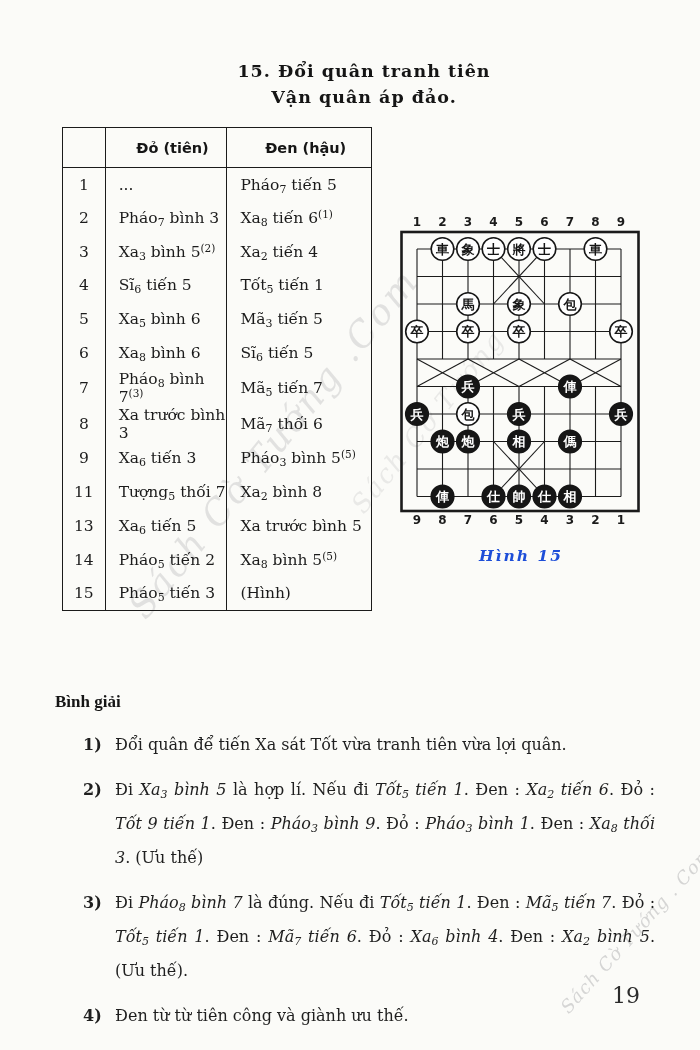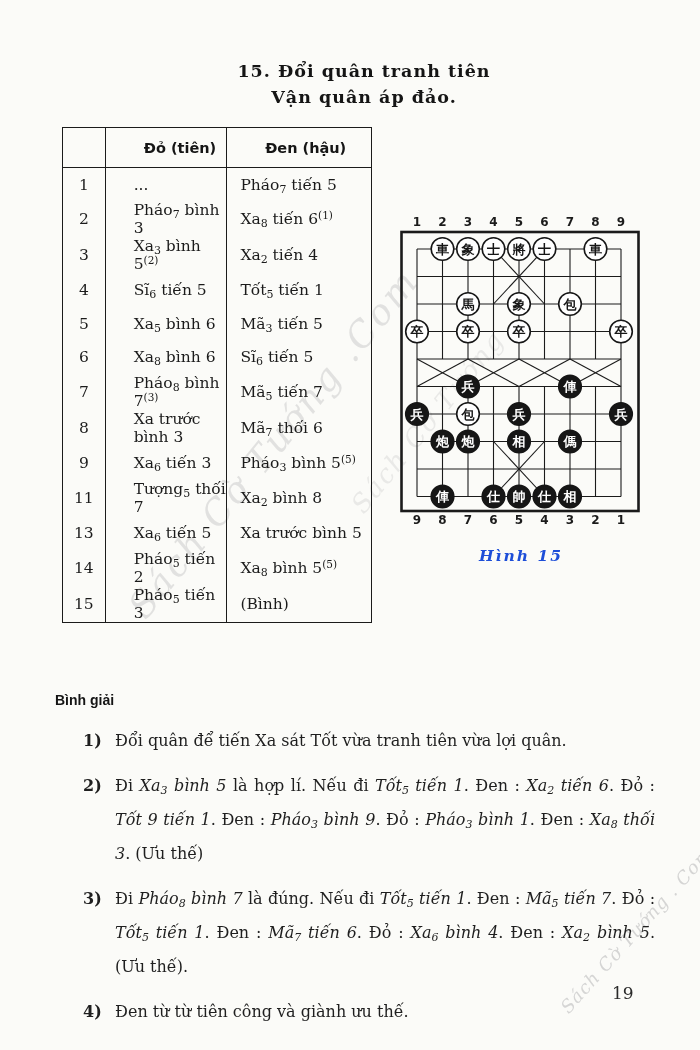--- a/index.html
+++ b/index.html
@@ -27,50 +27,50 @@
   }
   .moves-table th {
     font-family:"DejaVu Sans","Liberation Sans",sans-serif;
     font-weight:bold; font-size:14.5px;
     height:40px; text-align:center;
     border-bottom:1.6px solid #1b1b1b;
     color:#151515;
   }
   .moves-table td { height:33.7px; vertical-align:middle; }
   .moves-table .c-num { width:41px; text-align:center; }
-  .moves-table .c-red { width:117px; padding-left:28px; border-left:1.4px solid #1b1b1b; }
+  .moves-table .c-red { width:117px; padding-left:13px; border-left:1.4px solid #1b1b1b; }
   .moves-table .c-blk { width:139px; padding-left:13px; border-left:1.4px solid #1b1b1b; }
   sub { font-size:11px; line-height:0; vertical-align:-3px; }
   sup { font-size:10.5px; line-height:0; vertical-align:5px; }
   
   .board-wrap { position:absolute; left:395px; top:210px; width:252px; height:320px; }
   .board-caption {
     position:absolute; left:395px; top:546px; width:252px;
     text-align:center; font-style:italic; font-weight:bold;
     font-size:15.5px; letter-spacing:2px; color:#1d4ed8;
   }
   
   .commentary { position:absolute; left:55px; top:692px; width:600px; }
   .commentary-heading {
-    font-family:Liberation Sans, sans-serif;
-    font-weight:bold; font-size:14px; margin-bottom:16px; color:#151515;
+    font-family:Liberation Serif, serif;
+    font-weight:bold; font-size:17px; margin-bottom:16px; color:#151515;
   }
   .item {
     position:relative; padding-left:60px; margin-bottom:11px;
     font-size:16px; line-height:34px; text-align:justify; color:#1f1f1f;
   }
   .item .num {
     position:absolute; left:28px; top:0;
     font-weight:bold; font-style:normal;
   }
   .item em { }
   
   .page-number {
     position:absolute; left:612px; top:983px;
-    font-size:17px; color:#2a2a2a;
+    font-size:22px; color:#2a2a2a;
   }
   .watermark {
     position:absolute; font-style:italic;
     font-family:"DejaVu Serif",serif;
     color:#c9c9c9; pointer-events:none; white-space:nowrap;
   }
   .wm-mid  { left:120px; top:600px; font-size:36px; letter-spacing:3px;
              transform:rotate(-51deg); transform-origin:left top; opacity:.5; }
   .wm-board{ left:345px; top:500px; font-size:26px; letter-spacing:2px;
              transform:rotate(-51deg); transform-origin:left top; opacity:.35; }
@@ -154,21 +154,21 @@
         <td class="c-blk">Xa trước bình 5</td>
       </tr>
       <tr>
         <td class="c-num">14</td>
         <td class="c-red">Pháo<sub>5</sub> tiến 2</td>
         <td class="c-blk">Xa<sub>8</sub> bình 5<sup>(5)</sup></td>
       </tr>
       <tr>
         <td class="c-num">15</td>
         <td class="c-red">Pháo<sub>5</sub> tiến 3</td>
-        <td class="c-blk">(Bình)</td>
+        <td class="c-blk">(Hình)</td>
       </tr>
     </tbody>
 </table>
 
 <div class="board-wrap">
   <svg width="252" height="320" viewBox="0 0 252 320" xmlns="http://www.w3.org/2000/svg">
       <rect x="6.5" y="22" width="237" height="279" fill="none" stroke="#1b1b1b" stroke-width="2.6"></rect>
       <line x1="22" y1="39" x2="226" y2="39" stroke="#1b1b1b" stroke-width="1.1"></line>
       <line x1="22" y1="66.5" x2="226" y2="66.5" stroke="#1b1b1b" stroke-width="1.1"></line>
       <line x1="22" y1="94" x2="226" y2="94" stroke="#1b1b1b" stroke-width="1.1"></line>

